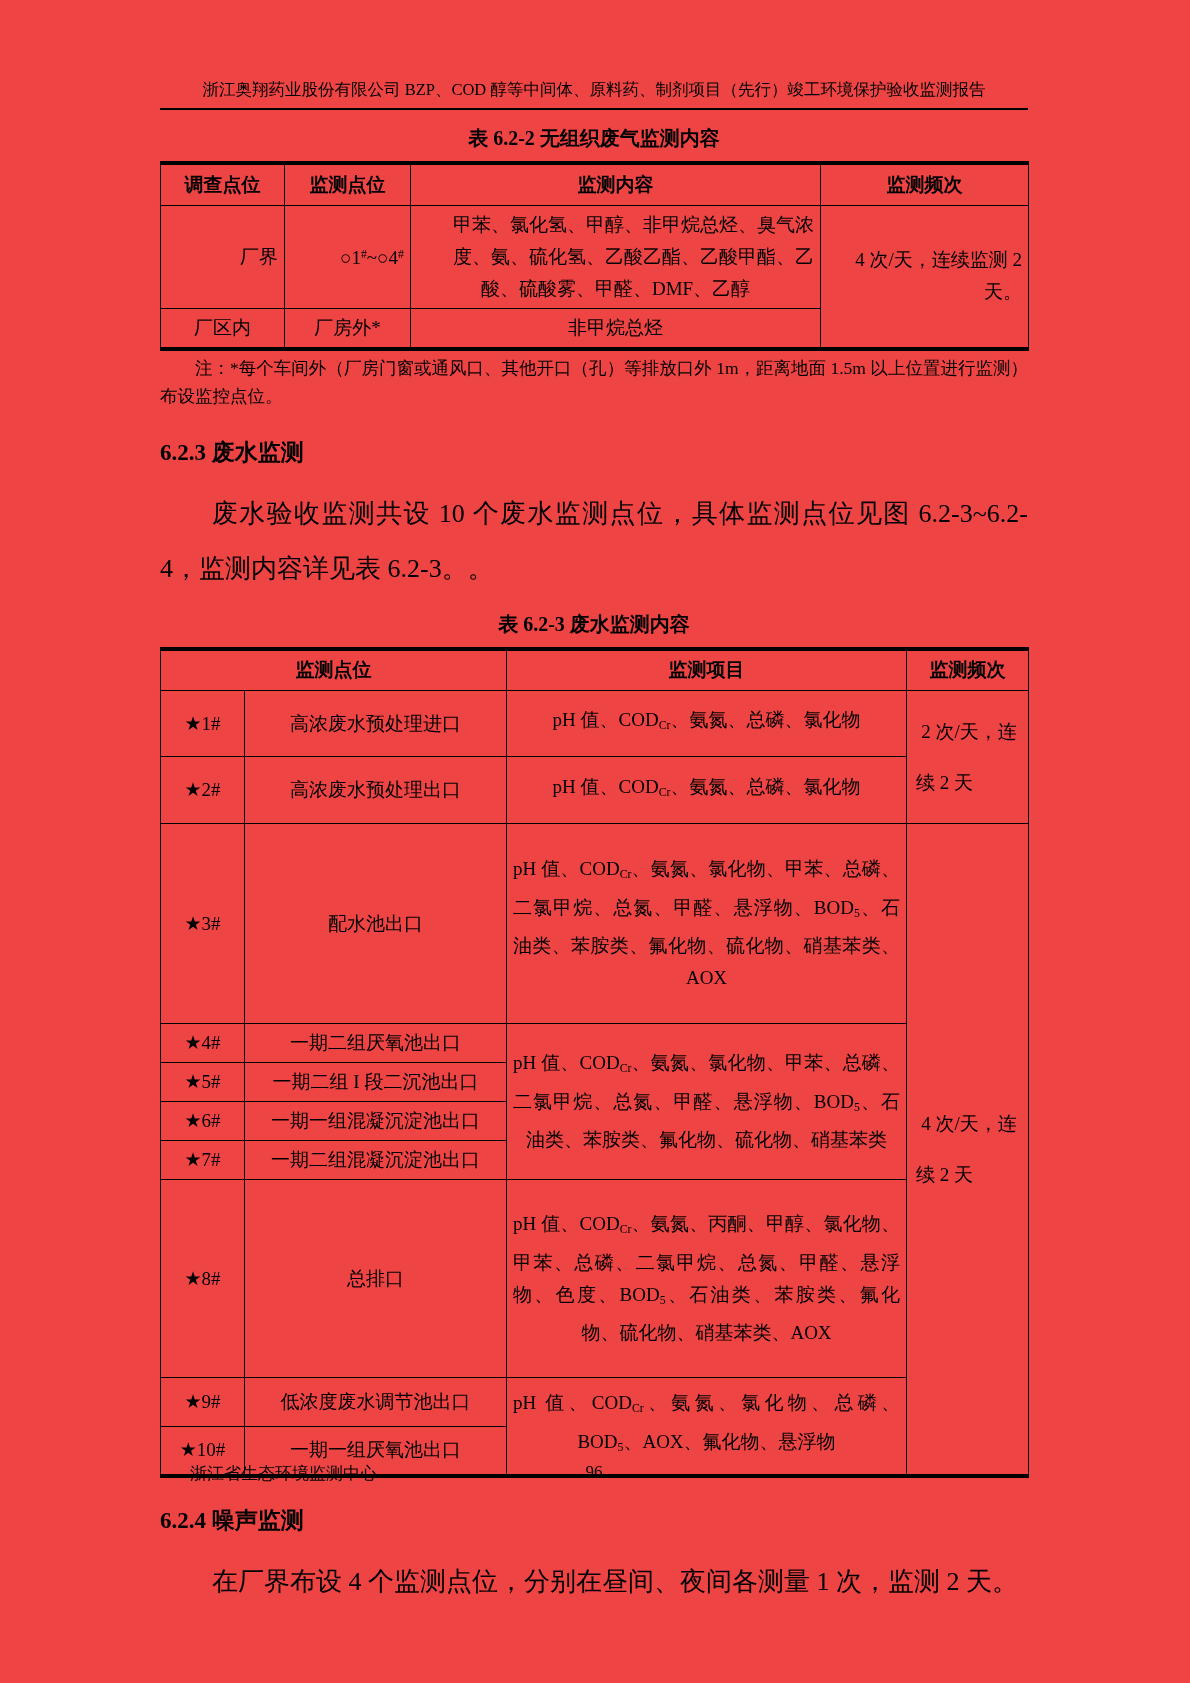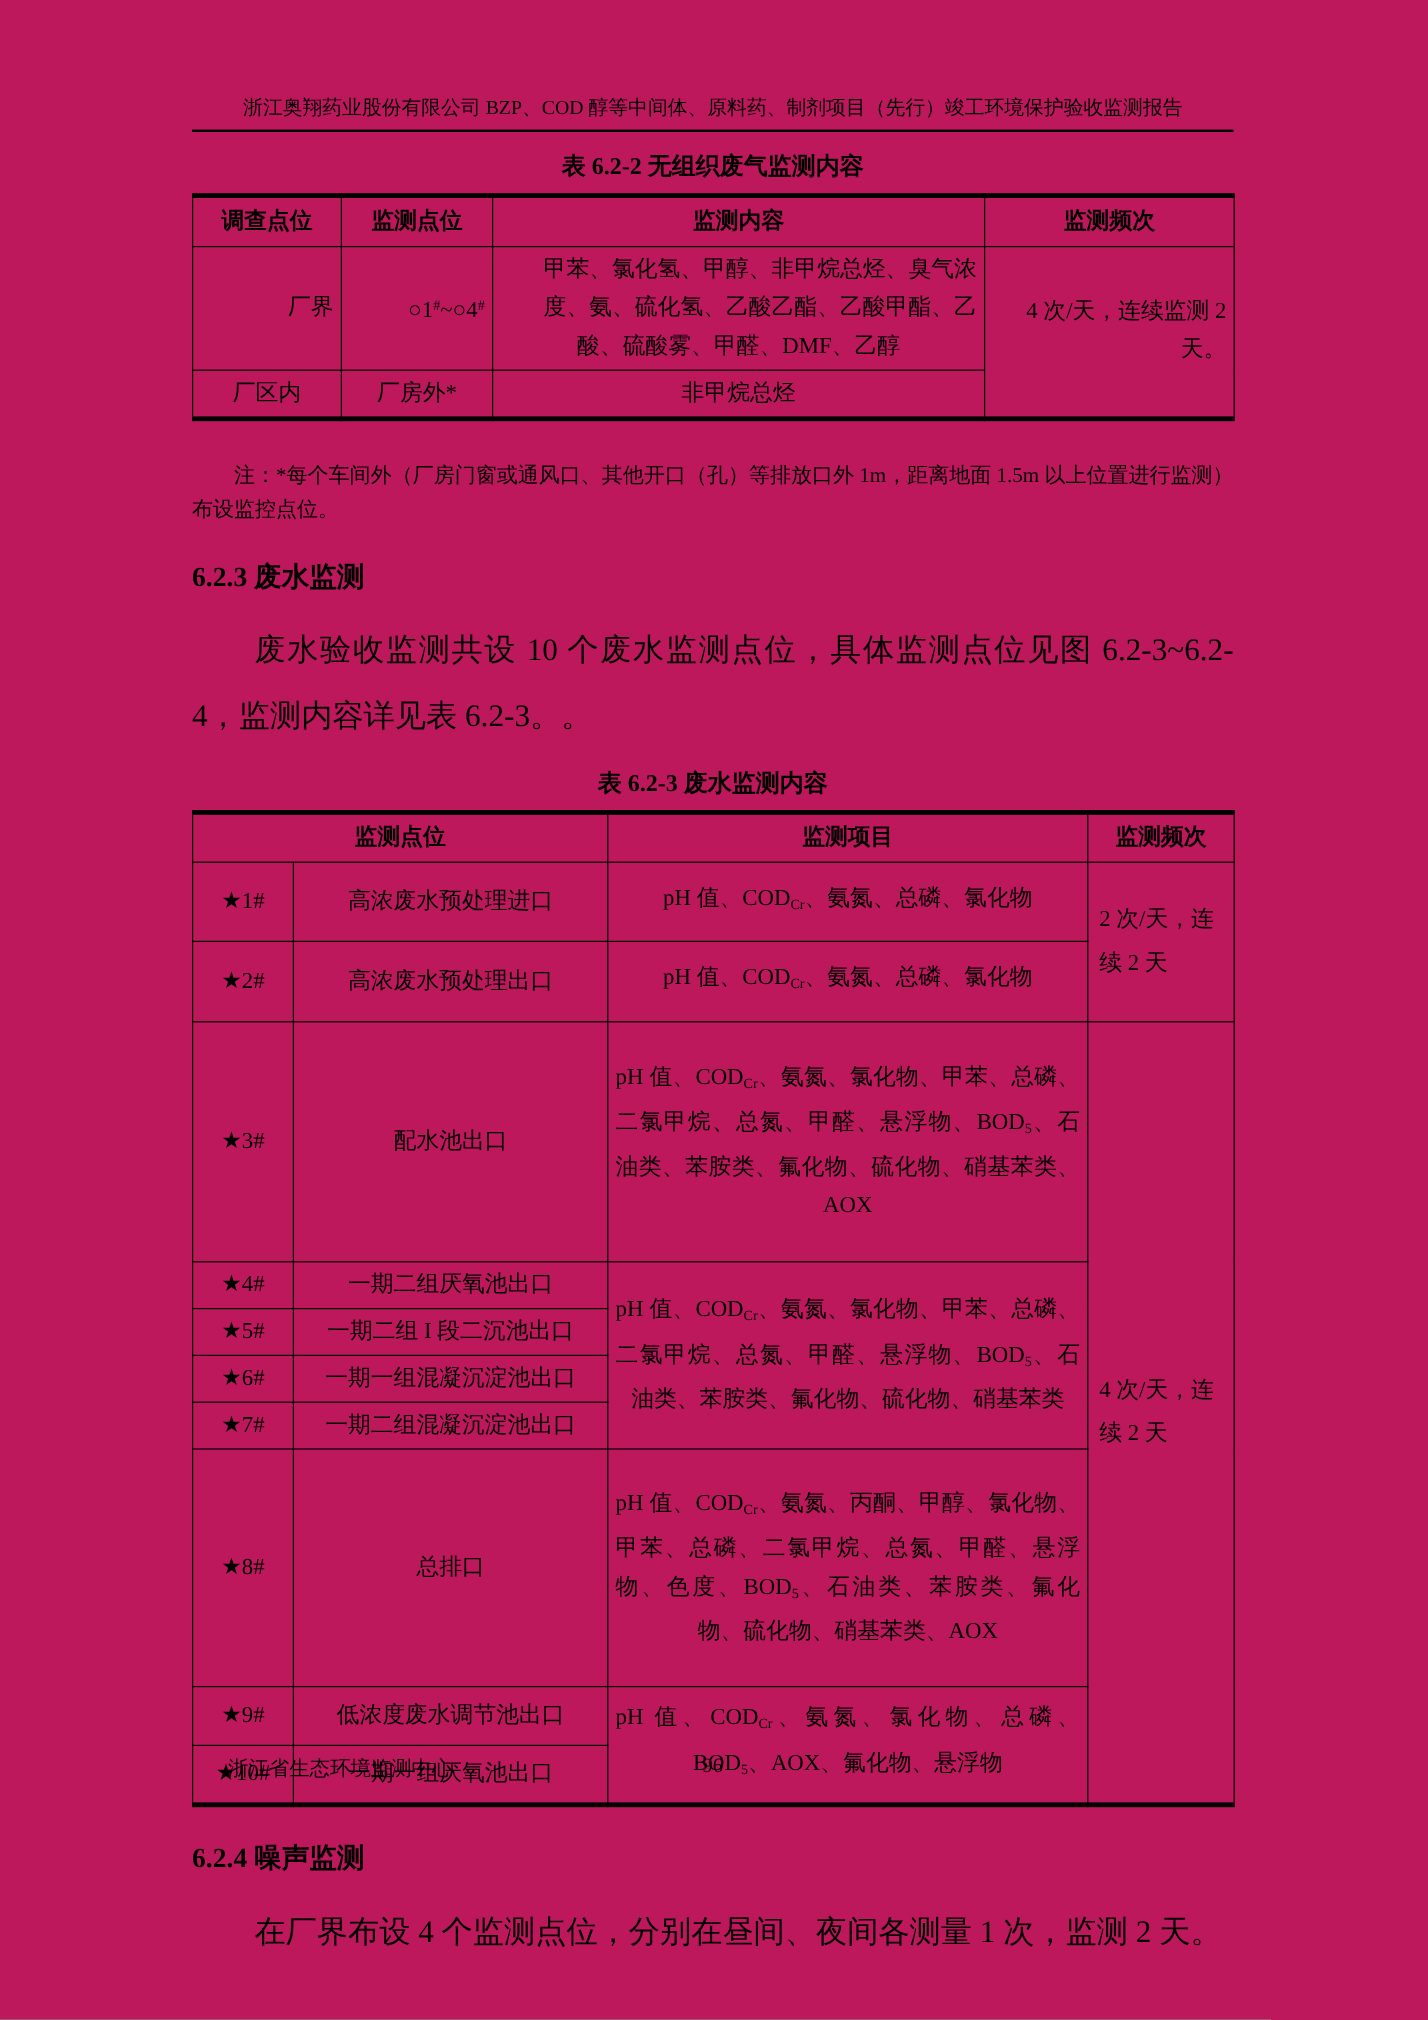--- a/index.html
+++ b/index.html
@@ -1,18 +1,18 @@
 <!DOCTYPE html>
 <html><head>
 <meta charset="utf-8">
 <style>
   * { margin:0; padding:0; box-sizing:border-box; }
   html,body { background:#888; }
   .page {
-    width:1190px; height:1683px; background:#be185d; color:#000;
+    width:1190px; height:1683px; background:#ef4444; color:#000;
     position:relative; margin:0 auto; overflow:hidden;
     font-family:"Liberation Serif","DejaVu Serif",serif;
   }
   .content { margin:0 162px 0 160px; width:868px; }
 
   
   .doc-header {
     padding-top:78px; text-align:center; font-size:16.5px; line-height:23px;
   }
   .header-rule { border-bottom:2px solid #000; margin-top:7px; }
@@ -20,37 +20,37 @@
   
   .tbl-title { text-align:center; font-weight:bold; font-size:20px; margin-top:15px; }
 
   
   table { border-collapse:collapse; table-layout:fixed; width:868px; margin-top:9px;
           border-top:4px solid #000; border-bottom:4px solid #000; }
   td,th { border:1px solid #000; font-size:19px; text-align:center; vertical-align:middle;
           padding:3px 6px; line-height:32px; font-weight:normal; }
   th { font-weight:bold; height:42px; }
   .just { text-align:justify; text-align-last:center; }
-  .freq-left { text-align:left; text-align-last:left; padding-left:9px; line-height:36px; }
+  .freq-left { text-align:center; text-align-last:left; padding-left:9px; line-height:51px; }
   sub { font-size:0.62em; vertical-align:-0.28em; }
   sup { font-size:0.62em; vertical-align:0.5em; }
 
   .t1-r1 td { height:96px;text-align:right; }
   .t1-r2 td { height:37px; }
 
   .t2 .id-cell { padding:0 2px; }
   .t2-r1 td { height:66px; }
   .t2-r2 td { height:67px; }
   .t2-r3 td { height:200px; }
   .t2-r4 td, .t2-r5 td, .t2-r6 td, .t2-r7 td { height:38px; }
   .t2-r8 td { height:198px; }
   .t2-r9 td, .t2-r10 td { height:49px; }
 
   
-  .note { margin-top:31px; font-size:17.5px; line-height:28px; text-indent:2em;
+  .note { margin-top:3px; font-size:17.5px; line-height:28px; text-indent:2em;
           text-align:justify; }
 
   
   .sec-heading { margin-top:27px; font-size:23px; font-weight:bold; }
 
   
   .para { margin-top:18px; font-size:26px; line-height:55px; text-indent:2em;
           text-align:justify; }
 
   

